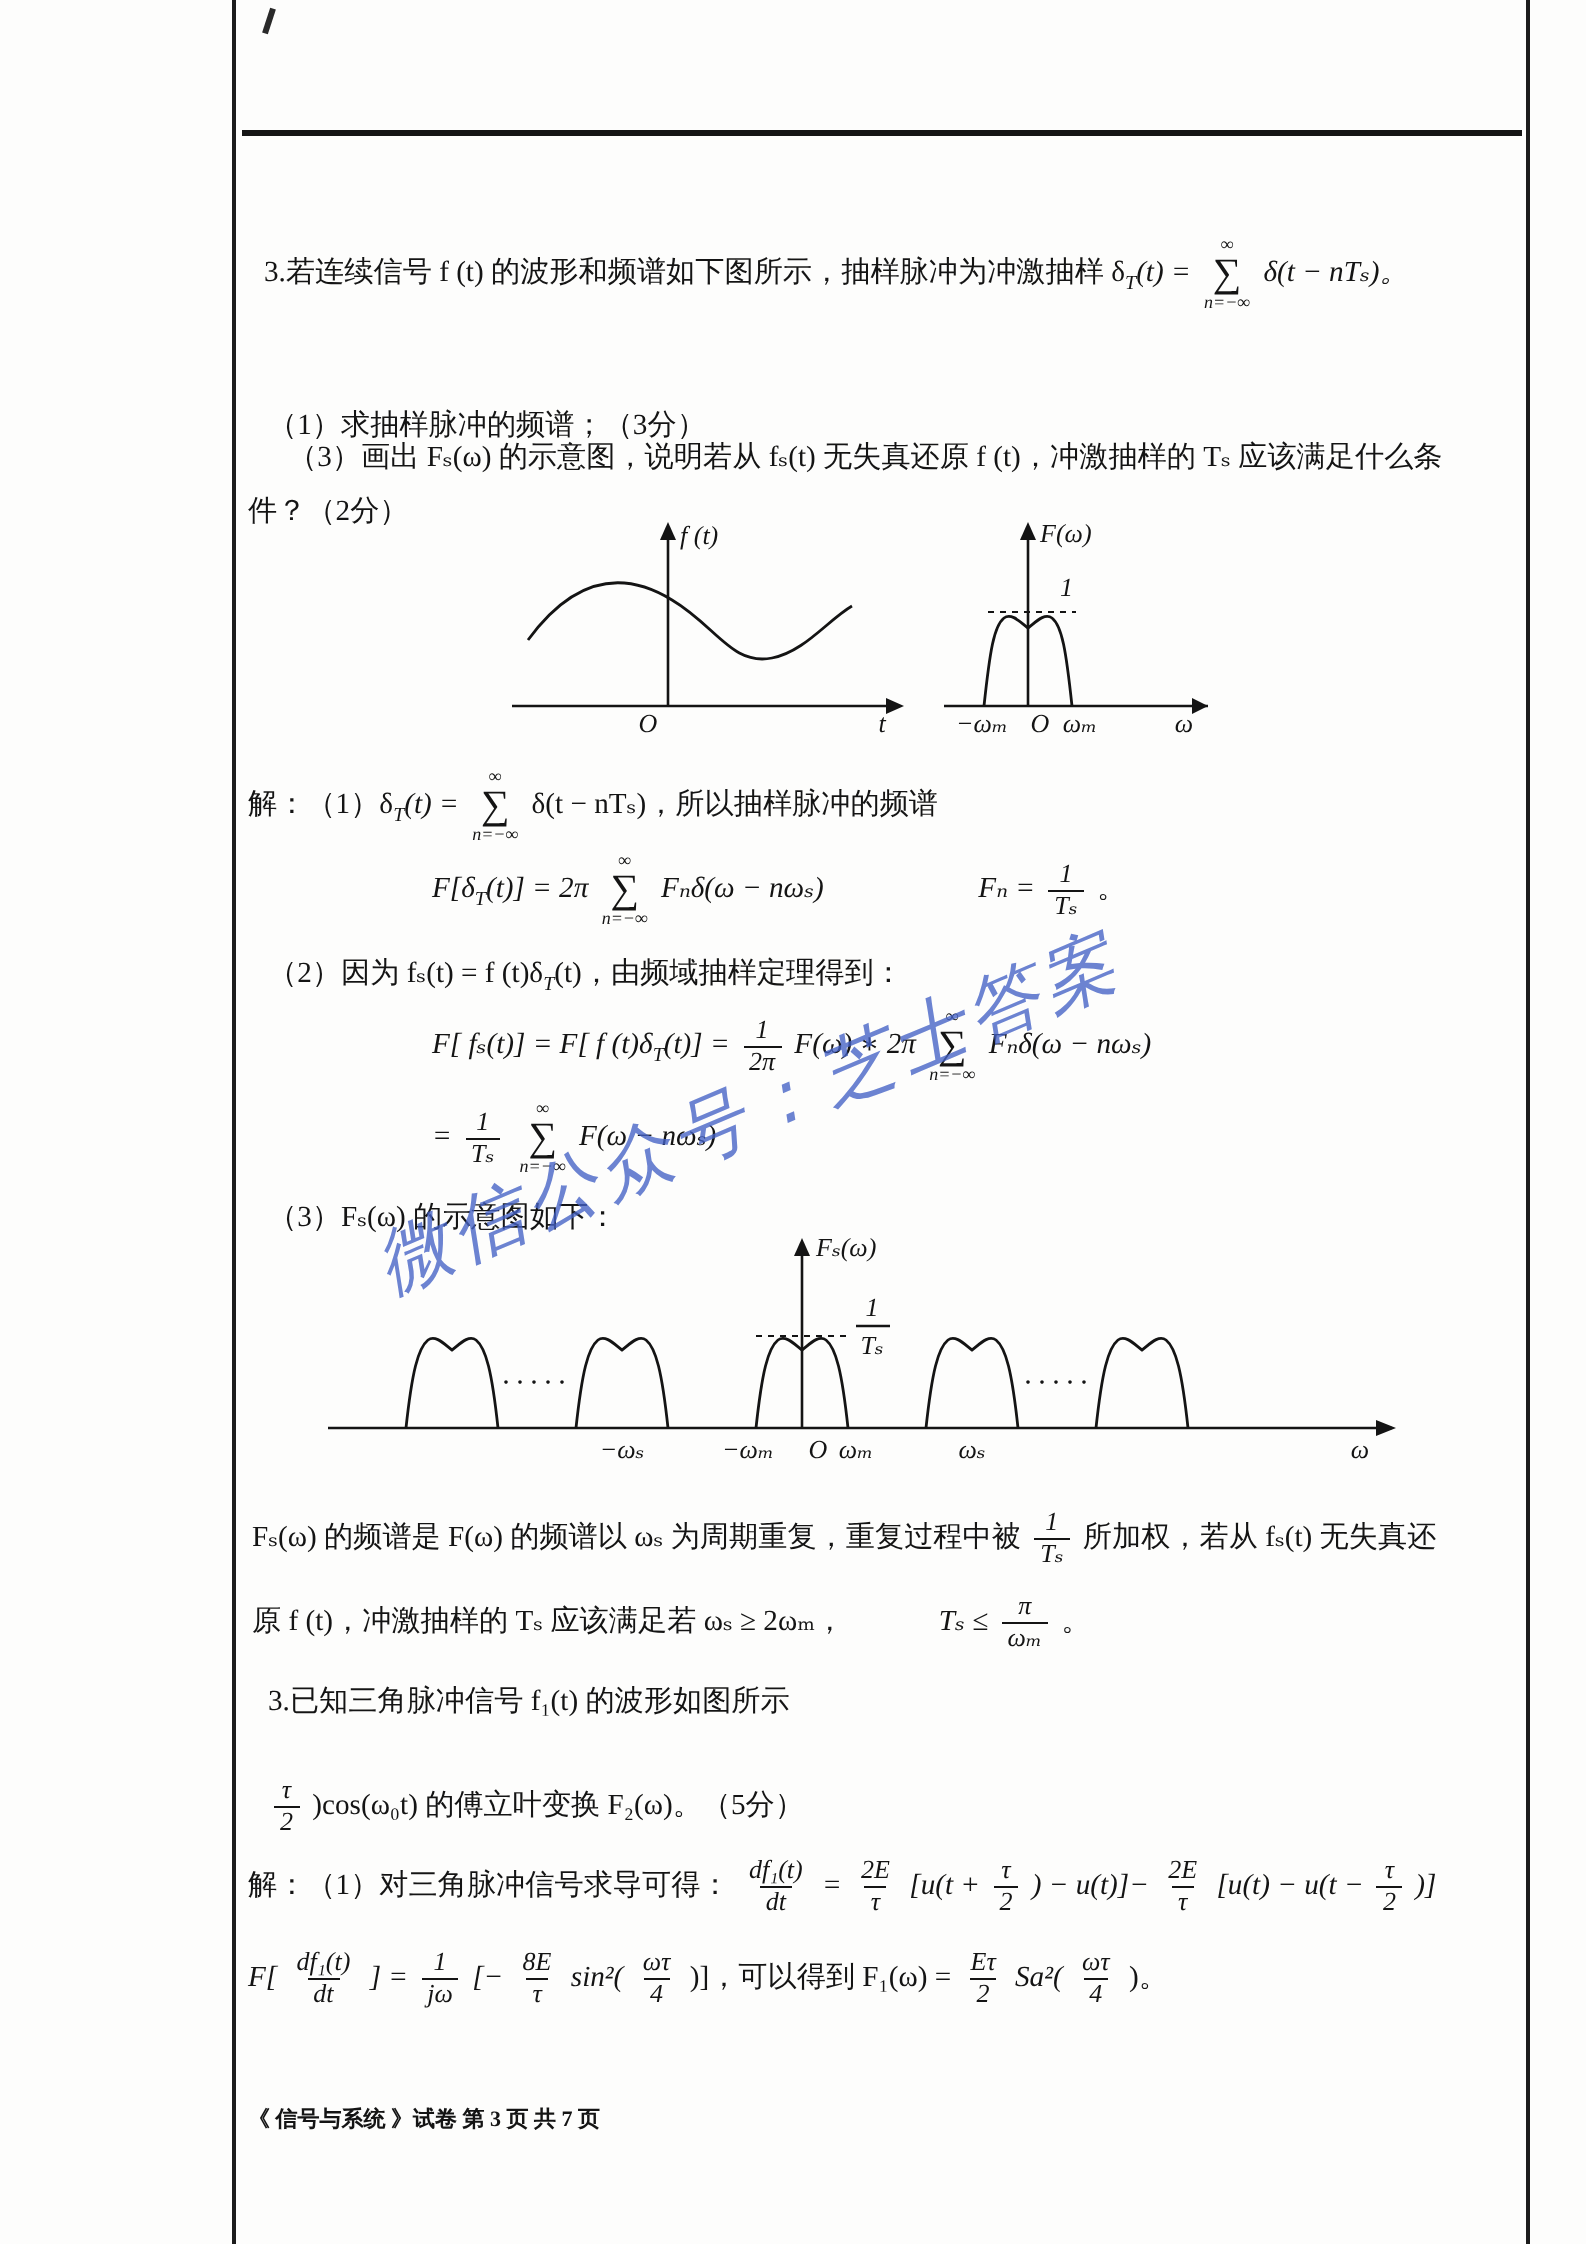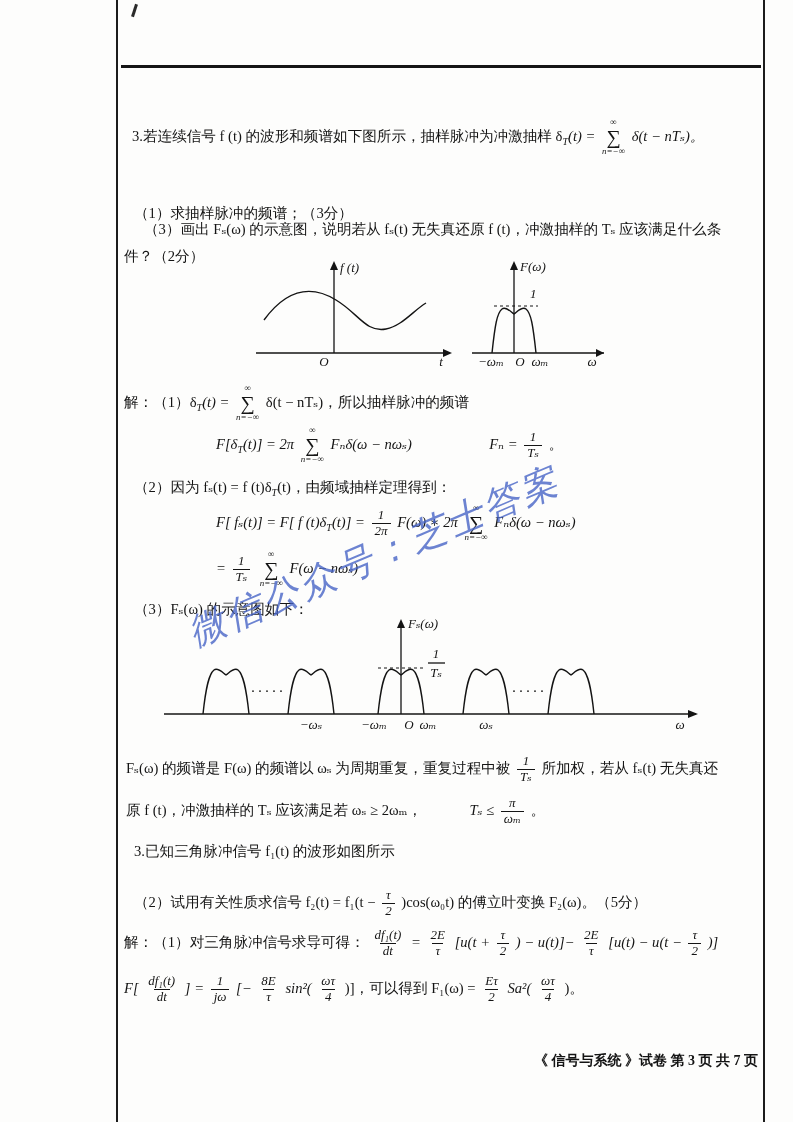--- a/index.html
+++ b/index.html
@@ -28,22 +28,22 @@
   .fig text{font-family:"Liberation Serif","DejaVu Serif",serif;font-style:italic;
             font-size:13px;fill:#141414;}
   .fig .ax{stroke:#141414;stroke-width:1.3;fill:none;}
   .fig .cv{stroke:#141414;stroke-width:1.4;fill:none;}
   .fig .dash{stroke:#141414;stroke-width:1;fill:none;stroke-dasharray:3,3;}
   .fig .ah{fill:#141414;}
   .fig .dots{font-style:normal;font-size:15px;letter-spacing:2px;}
   .watermark{position:absolute;left:190px;top:610px;z-index:5;white-space:nowrap;
              font-size:37px;font-style:italic;letter-spacing:3px;color:#4462c6;opacity:0.78;
              transform:rotate(-23deg);transform-origin:left center;}
-  .footer{position:absolute;left:124px;top:1052px;width:634px;text-align:right;
-          font-weight:bold;font-size:14px;}
+  .footer{position:absolute;left:124px;top:1052px;width:634px;text-align:left;
+          font-weight:bold;font-size:11px;}
 </style>
 </head>
 <body>
 
 <div class="page">
   <div class="edge left"></div>
   <div class="edge right"></div>
   <div class="toprule"></div>
   <div class="corner"></div>
 
@@ -195,21 +195,20 @@
       <span class="i">Tₛ ≤</span>
       <span class="frac">
           <span class="num">π</span>
           <span class="den">ωₘ</span>
         </span>
       <span>。</span>
     </div>
 
     <div class="ln" style="top:726px;left:10px;">3.已知三角脉冲信号 f₁(t) 的波形如图所示</div>
     <div class="ln" style="top:776px;left:10px;">
-      <span>（2）试用有关性质求信号 f₂(t) = f₁(t −</span>
       <span class="frac">
           <span class="num">τ</span>
           <span class="den">2</span>
         </span>
       <span>)cos(ω₀t) 的傅立叶变换 F₂(ω)。（5分）</span>
     </div>
 
     <div class="ln" style="top:816px;left:0px;">
       <span>解：（1）对三角脉冲信号求导可得：</span>
       <span class="frac">

